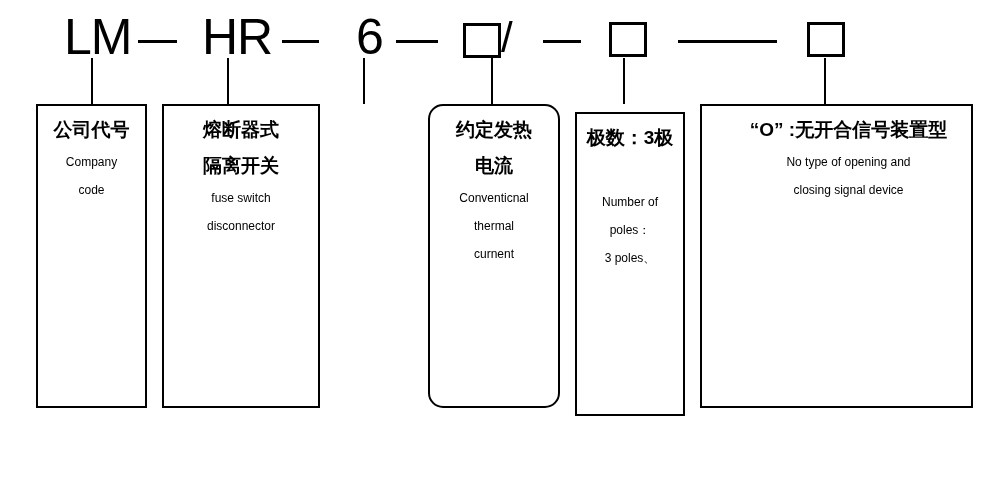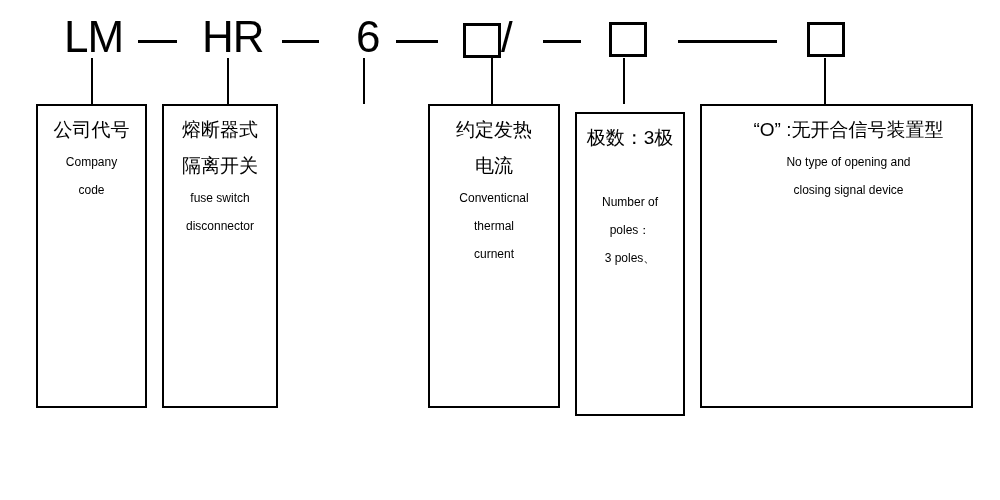--- a/index.html
+++ b/index.html
@@ -14,21 +14,21 @@
     height: 500px;
     background: #ffffff;
     color: #000000;
     overflow: hidden;
   }
 
   
   .code-seg {
     position: absolute;
     top: 16px;
-    font-size: 44px;
+    font-size: 50px;
     line-height: 42px;
     letter-spacing: -1px;
     color: #000000;
     white-space: nowrap;
   }
   .slash {
     position: absolute;
     top: 15px;
     font-size: 42px;
     line-height: 46px;
@@ -63,21 +63,21 @@
     top: 104px;
     height: 304px;
     border: 2px solid #000000;
     box-sizing: border-box;
     background: #ffffff;
     text-align: center;
     padding-top: 6px;
     overflow: hidden;
   }
   .line { display: block; color: #000000; }
-  .line.cn { font-size: 19px; line-height: 36px; }
+  .line.cn { font-size: 19px; line-height: 36px; font-weight: bold; }
   .line.en { font-size: 12px; line-height: 28px; }
   .line.gap-before { margin-top: 32px; }
 </style>
 </head>
 <body>
 
 <div id="canvas">
 
   <div class="code-seg" style="left:64px;">LM</div>
   <div class="dash" style="left:138px;width:39px;"></div>
@@ -98,29 +98,29 @@
   <div class="connector" style="left:491px;"></div>
   <div class="connector" style="left:623px;"></div>
   <div class="connector" style="left:824px;"></div>
 
   <div class="legend-box" style="left:36px;width:111px;">
     <span class="line cn">公司代号</span>
     <span class="line en">Company</span>
     <span class="line en">code</span>
   </div>
 
-  <div class="legend-box" style="left:162px;width:116px;">
+  <div class="legend-box" style="left:162px;width:158px;">
     <span class="line cn">熔断器式</span>
     <span class="line cn">隔离开关</span>
     <span class="line en">fuse switch</span>
     <span class="line en">disconnector</span>
   </div>
 
 
-  <div class="legend-box" style="left:428px;width:132px;">
+  <div class="legend-box" style="left:428px;width:132px;border-radius:15px;">
     <span class="line cn">约定发热</span>
     <span class="line cn">电流</span>
     <span class="line en">Conventicnal</span>
     <span class="line en">thermal</span>
     <span class="line en">curnent</span>
   </div>
 
   <div class="legend-box" style="left:575px;width:110px;margin-top:8px;">
     <span class="line cn">极数：3极</span>
     <span class="line en gap-before">Number of</span>

